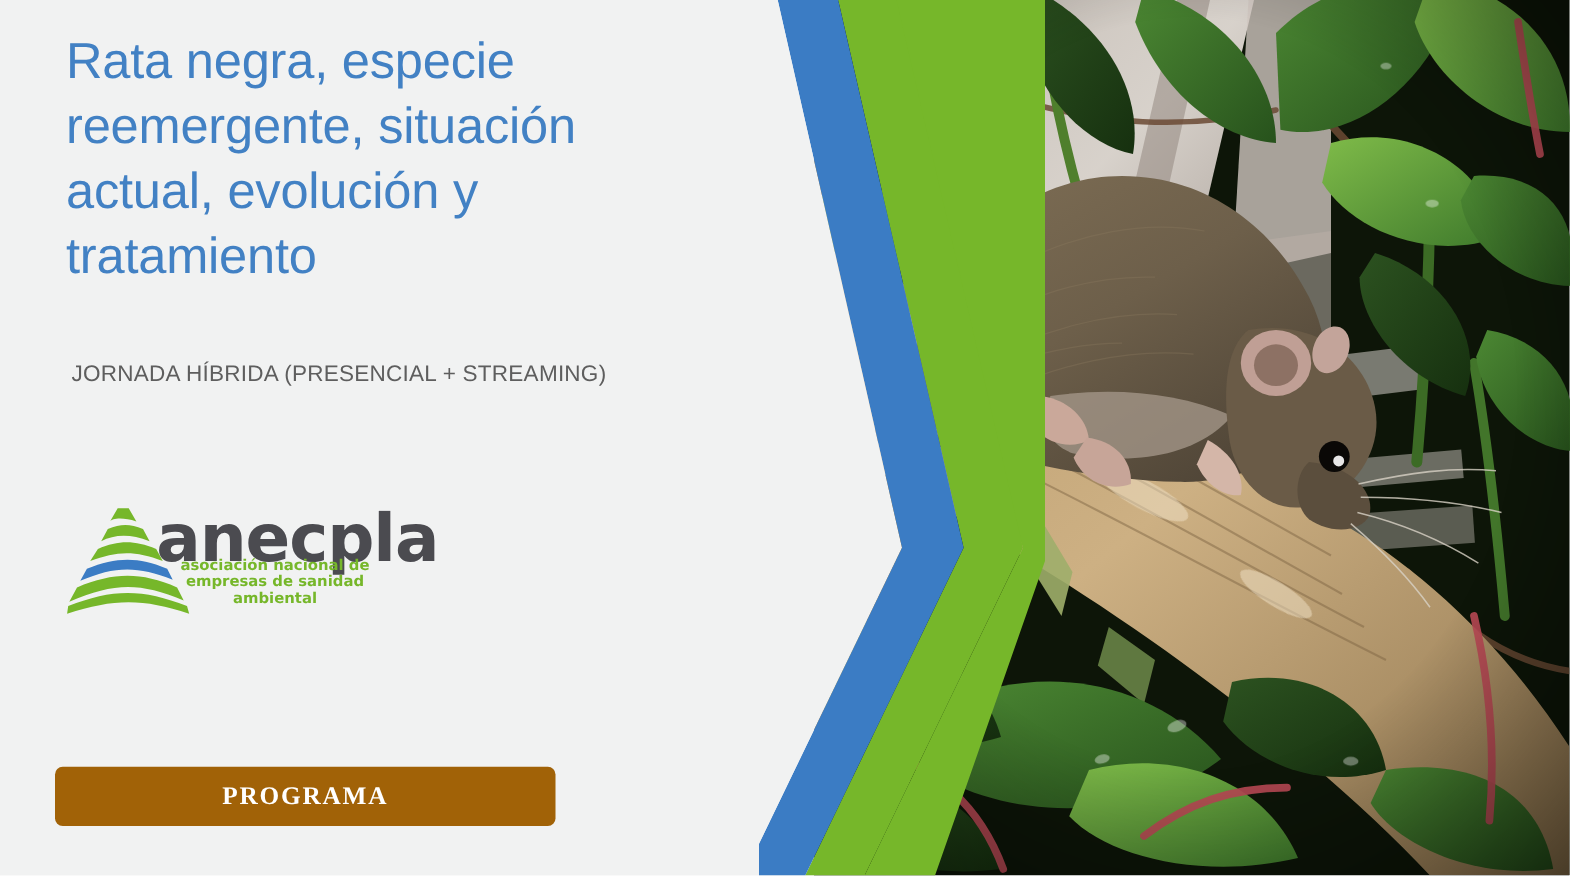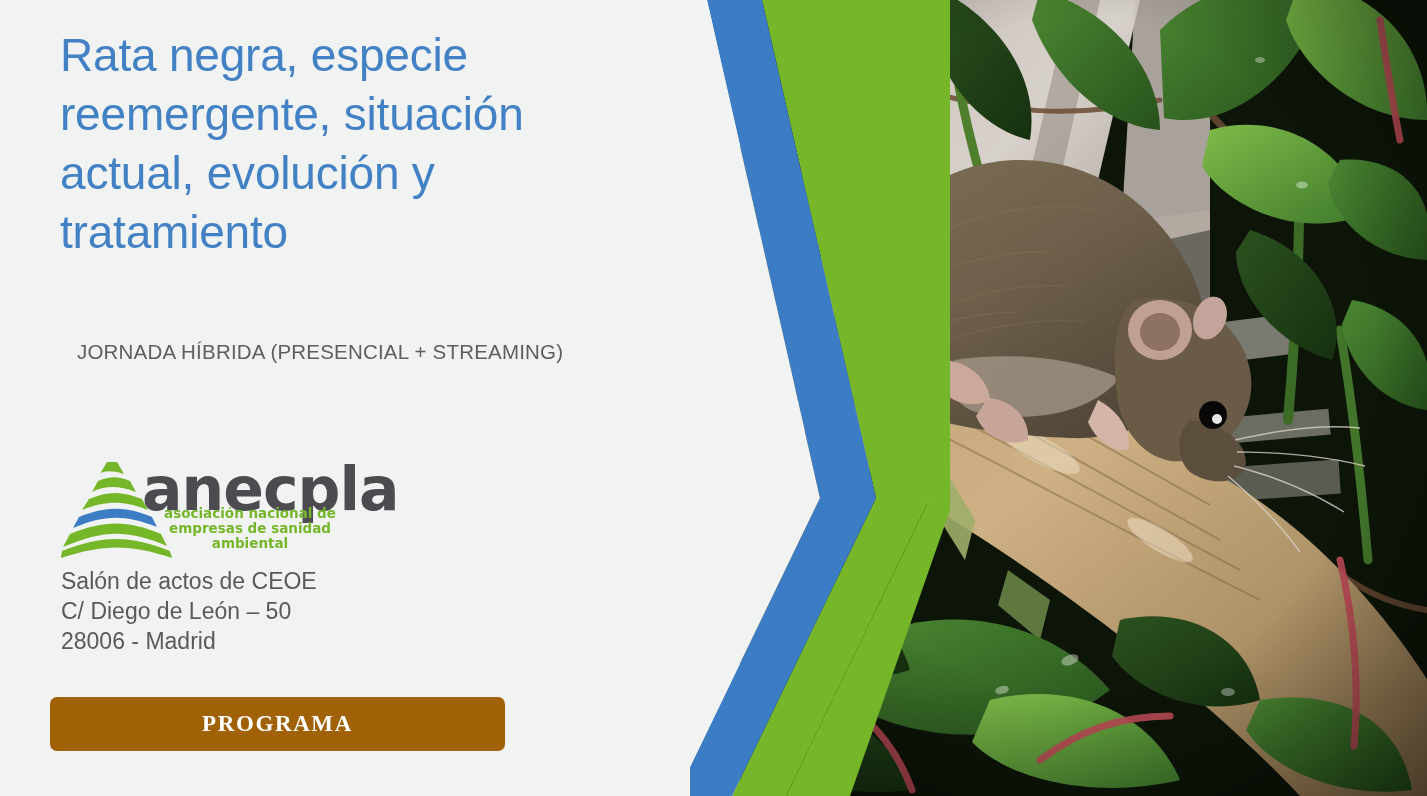--- a/index.html
+++ b/index.html
@@ -66,21 +66,21 @@
     font-size: 46px;
     line-height: 59px;
     font-weight: 400;
     letter-spacing: -0.2px;
   }
 
   .subtitle {
     position: absolute;
     left: 61px;
     top: 324px;
-    margin: 16px;
+    margin: 4px;
     color: #5e5e5e;
     font-size: 20.5px;
     font-weight: 400;
     letter-spacing: 0.2px;
     white-space: nowrap;
   }
 
   .date {
     position: absolute;
     left: 61px;
@@ -350,22 +350,17 @@
         <text x="82" y="70" font-family="'DejaVu Sans', sans-serif" font-size="60" font-weight="bold" fill="#4b4b50" letter-spacing="-1">anecpla</text>
 
         <g fill="#76b72a" font-family="'DejaVu Sans', sans-serif" font-size="13.5" font-weight="bold" text-anchor="middle">
           <text x="190" y="78">asociación nacional de</text>
           <text x="190" y="93">empresas de sanidad</text>
           <text x="190" y="108">ambiental</text>
         </g>
       </svg>
     </div>
 
-    <p class="address">
-      <span>Salón de actos de CEOE</span>
-      <span>C/ Diego de León – 50</span>
-      <span>28006 - Madrid</span>
-    </p>
 
     <button class="program-button">PROGRAMA</button>
 
   </div>
 </div>
 
 </body></html>

